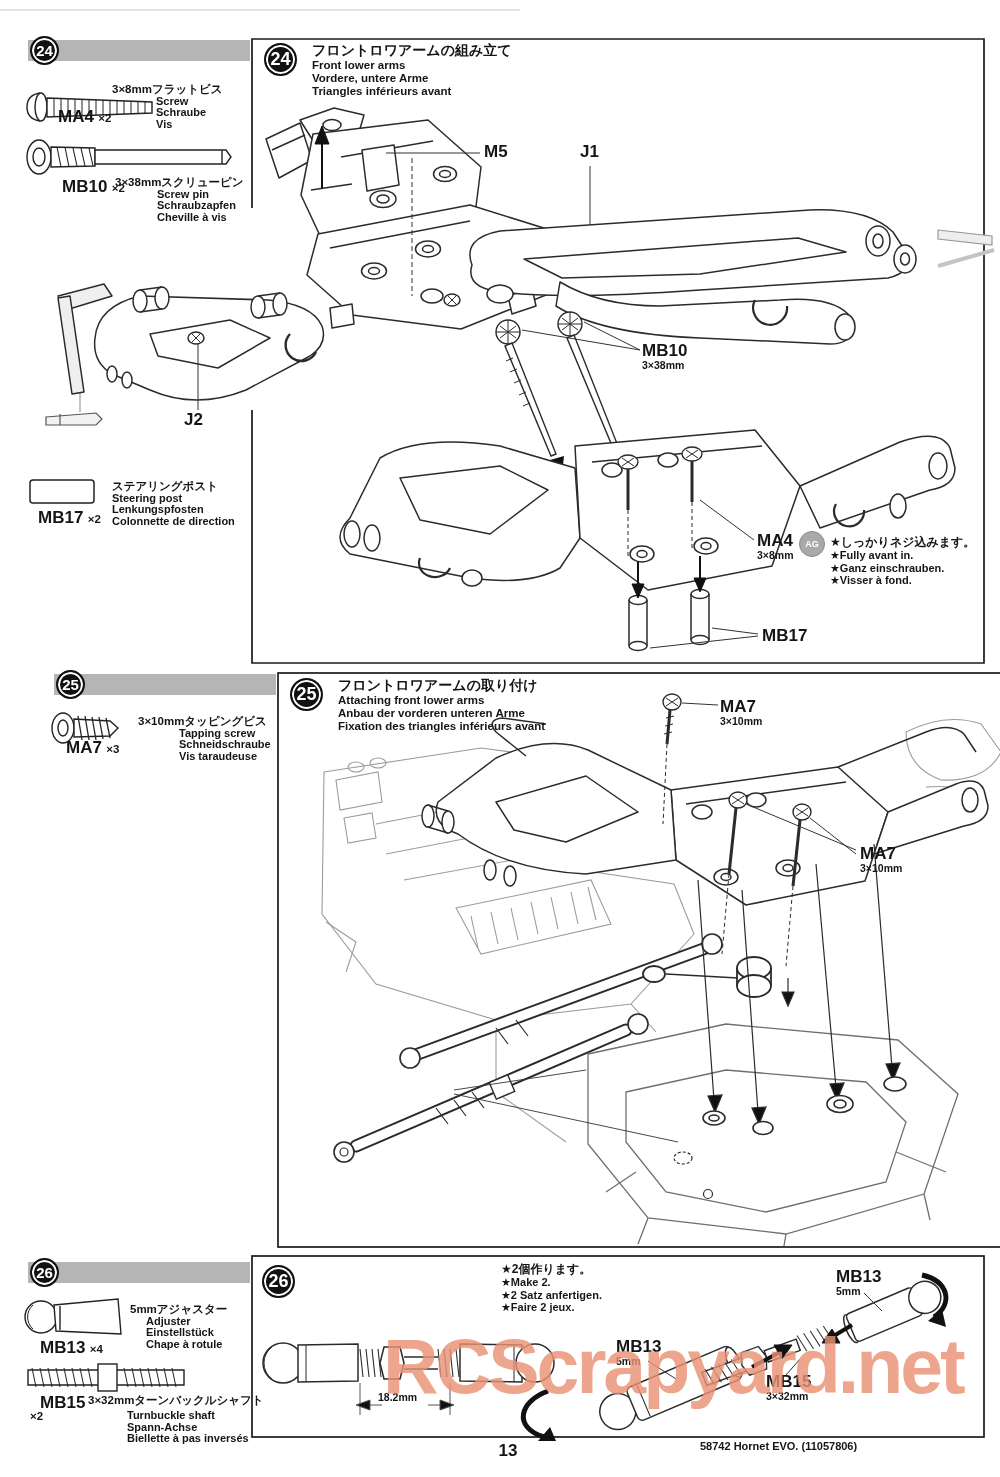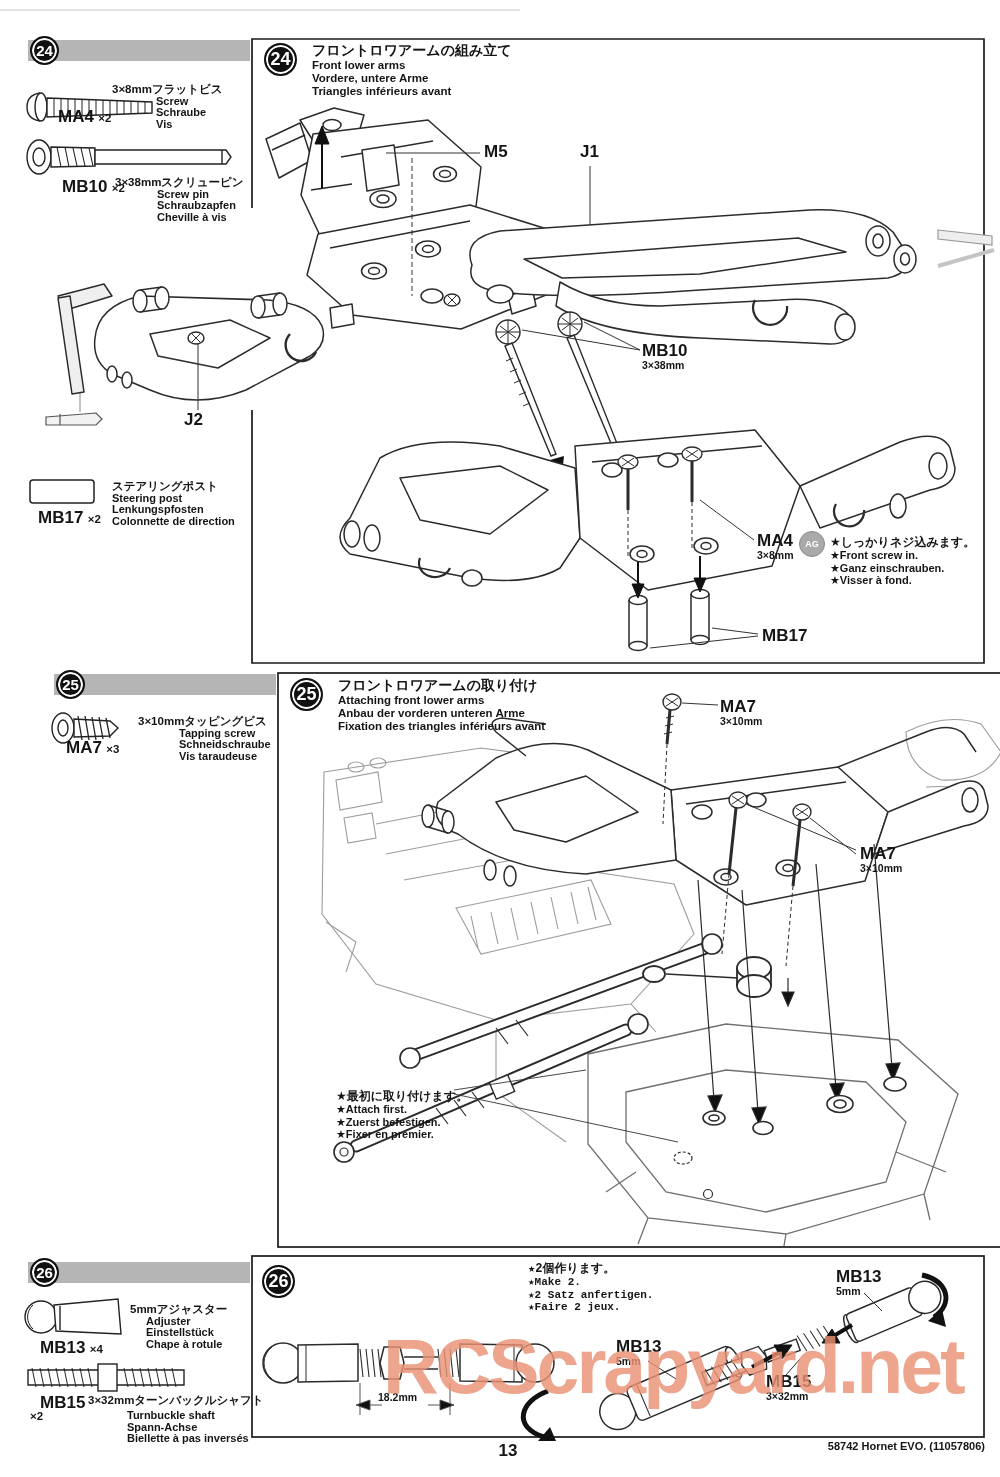--- a/index.html
+++ b/index.html
@@ -25,21 +25,21 @@
   .callout .size{display:block;font-size:10.5px;line-height:12px;}
   .note{font-weight:bold;}
   .note .jp{font-size:12px;line-height:14px;}
   .note .ln{font-size:11px;line-height:12.5px;}
   .badge{position:absolute;width:24px;height:24px;border-radius:50%;background:#a9a9a9;
          border:1px solid #8a8a8a;color:#fff;font-weight:bold;font-size:9px;
          display:flex;align-items:center;justify-content:center;}
   .watermark{position:absolute;font-weight:bold;font-size:77px;letter-spacing:-3px;
              color:rgba(233,145,116,0.82);white-space:nowrap;}
   .pagenum{position:absolute;font-weight:bold;font-size:17px;}
-  .footright{position:absolute;font-weight:bold;font-size:11px;text-align:right;}
+  .footright{position:absolute;font-weight:bold;font-size:11px;text-align:left;}
   .scanline{position:absolute;background:#e4e4e4;}
 </style>
 </head>
 <body>
 
 <div class="scanline" style="left:0;top:9px;width:520px;height:2px;"></div>
 
 <div class="band" style="top:38px;height:627px;text-decoration:underline;">
 
 <svg class="art" width="1000" height="627" viewBox="0 0 1000 627">
@@ -263,21 +263,21 @@
   <span>MB10</span>
   <span class="size">3×38mm</span>
 </div>
 <div class="callout abs" style="left:757px;top:494px;">
   <span>MA4</span>
   <span class="size">3×8mm</span>
 </div>
 <div class="badge" style="left:799px;top:493px;">AG</div>
 <div class="note abs" style="left:830px;top:497px;">
   <div class="jp">★しっかりネジ込みます。</div>
-  <div class="ln">★Front screw in.</div>
+  <div class="ln">★Fully avant in.</div>
   <div class="ln">★Ganz einschrauben.</div>
   <div class="ln">★Visser à fond.</div>
 </div>
 <div class="callout abs" style="left:762px;top:589px;">MB17</div>
 </div>
 
 <div class="band" style="top:672px;height:577px;margin-left:26px;">
 
 <svg class="art" width="1000" height="577" viewBox="0 0 1000 577">
   <rect x="252" y="1" width="732" height="574" fill="none" stroke="#1a1a1a" stroke-width="1.7"></rect>
@@ -428,26 +428,20 @@
 
 <div class="callout abs" style="left:694px;top:26px;">
   <span>MA7</span>
   <span class="size">3×10mm</span>
 </div>
 <div class="callout abs" style="left:834px;top:173px;">
   <span>MA7</span>
   <span class="size">3×10mm</span>
 </div>
 
-<div class="note abs" style="left:310px;top:417px;">
-  <div class="jp">★最初に取り付けます。</div>
-  <div class="ln">★Attach first.</div>
-  <div class="ln">★Zuerst befestigen.</div>
-  <div class="ln">★Fixer en premier.</div>
-</div>
 </div>
 
 <div class="band" style="top:1255px;height:210px;">
 
 <svg class="art" width="1000" height="210" viewBox="0 0 1000 210">
   <rect x="252" y="1" width="732" height="181" fill="none" stroke="#1a1a1a" stroke-width="1.7"></rect>
 
   <g stroke="#222" stroke-width="1.4" fill="#fff">
     <circle cx="41" cy="62" r="16"></circle>
     <path d="M33,50 a16,16 0 0 0 0,24" fill="none" stroke-width="1"></path>
@@ -544,21 +538,21 @@
 <div class="desc abs" style="left:88px;top:140px;">
   <span class="jp">3×32mmターンバックルシャフト</span>
 </div>
 <div class="desc abs" style="left:127px;top:155px;">
   <span class="ind">Turnbuckle shaft</span>
   <span class="ind">Spann-Achse</span>
   <span class="ind">Biellette à pas inversés</span>
 </div>
 
 <div class="stepnum lg" style="left:262px;top:10px;">26</div>
-<div class="note abs" style="left:528px;top:7px;font-family:Liberation Mono, monospace;">
+<div class="note abs" style="left:501px;top:7px;">
   <div class="jp">★2個作ります。</div>
   <div class="ln">★Make 2.</div>
   <div class="ln">★2 Satz anfertigen.</div>
   <div class="ln">★Faire 2 jeux.</div>
 </div>
 
 <div class="callout abs" style="left:616px;top:83px;">
   <span>MB13</span>
   <span class="size">5mm</span>
 </div>

